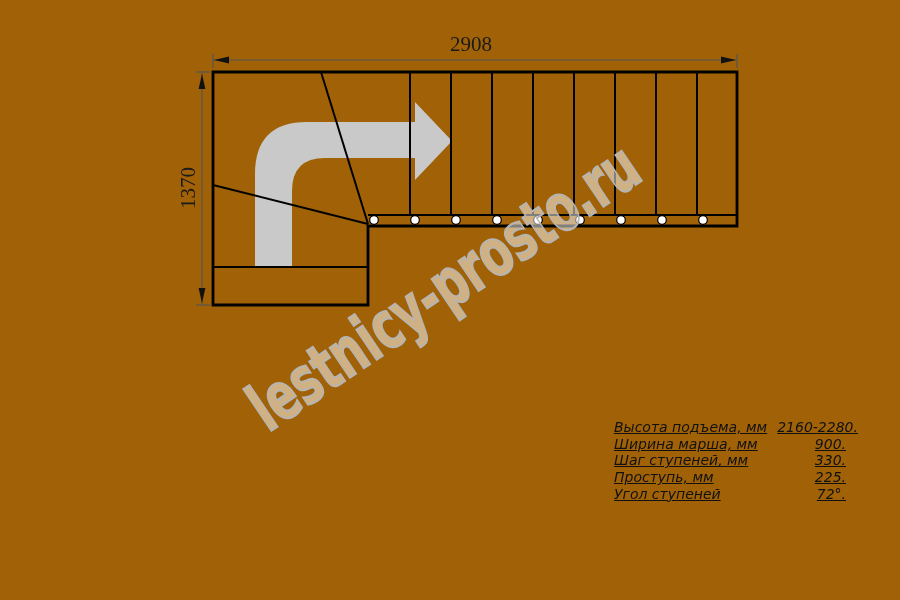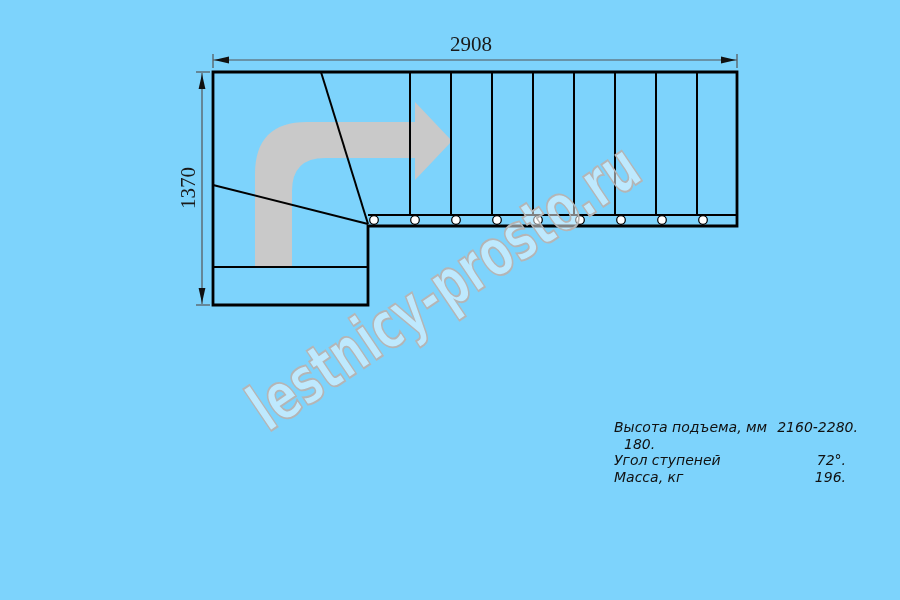--- a/index.html
+++ b/index.html
@@ -1,19 +1,19 @@
 <!DOCTYPE html>
 <html><head>
 <meta charset="utf-8">
 <style>
   html,body{margin:0;padding:0;background:#ffffff;}
   .canvas{
     position:relative;
     width:900px;height:600px;
-    background:#7dd3fc;
+    background:#a16207;
     overflow:hidden;
     font-family:"Liberation Sans",sans-serif;
   }
   .canvas svg{position:absolute;left:0;top:0;}
   .dim-text{
     font-family:"Liberation Serif","DejaVu Serif",serif;
     font-size:21px;
     fill:#1a1a1a;
   }
   .watermark{
@@ -33,20 +33,21 @@
   .spec-row{
     display:flex;
     justify-content:space-between;
     align-items:baseline;
     font-style:italic;
     font-size:14px;
     line-height:16.7px;
     color:#111;
     font-family:"DejaVu Sans","Liberation Sans",sans-serif;
     white-space:nowrap;
+    text-decoration:underline;
   }
   .spec-row .val{text-align:center;padding-left:10px;}
 </style>
 </head>
 <body>
 
 <div class="canvas">
 
   <svg width="900" height="600" viewBox="0 0 900 600">
 
@@ -116,24 +117,29 @@
 
     <text class="watermark" x="268" y="433" transform="rotate(-34 268 433)" textLength="455" lengthAdjust="spacingAndGlyphs" stroke="#b5b5b5">lestnicy-prosto.ru</text>
   </svg>
 
   <div class="specs" id="specs">
       <div class="spec-row">
         <span>Высота подъема, мм</span>
         <span class="val">2160-2280.</span>
       </div>
       <div class="spec-row">
-        <span class="val">180.</span>
+        <span>Ширина марша, мм</span>
+        <span class="val">900.</span>
+      </div>
+      <div class="spec-row">
+        <span>Шаг ступеней, мм</span>
+        <span class="val">330.</span>
+      </div>
+      <div class="spec-row">
+        <span>Проступь, мм</span>
+        <span class="val">225.</span>
       </div>
       <div class="spec-row">
         <span>Угол ступеней</span>
         <span class="val">72°.</span>
       </div>
-      <div class="spec-row">
-        <span>Масса, кг</span>
-        <span class="val">196.</span>
-      </div>
     </div>
 </div>
 
 </body></html>

